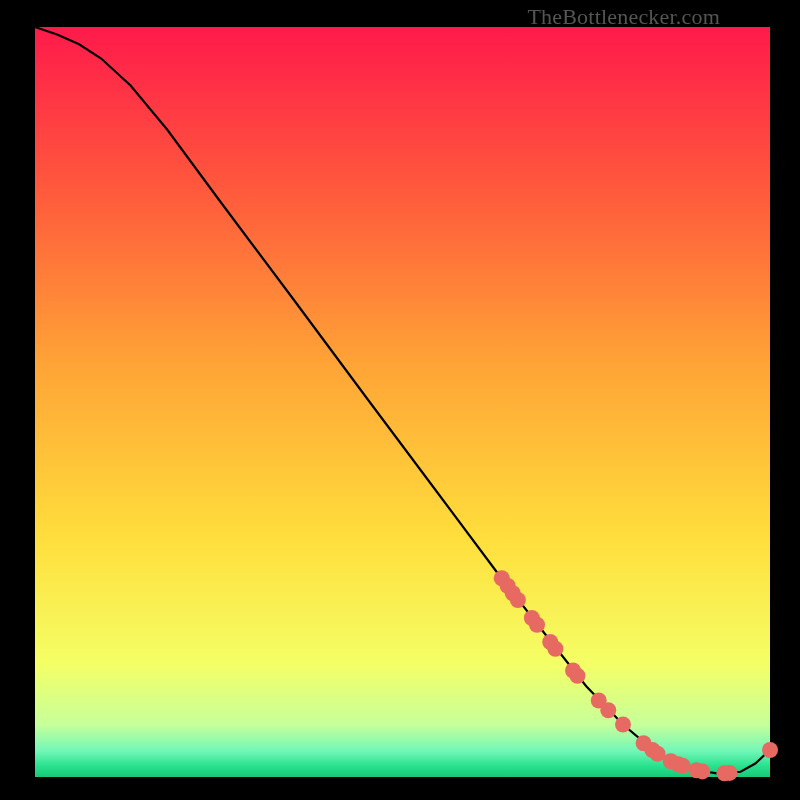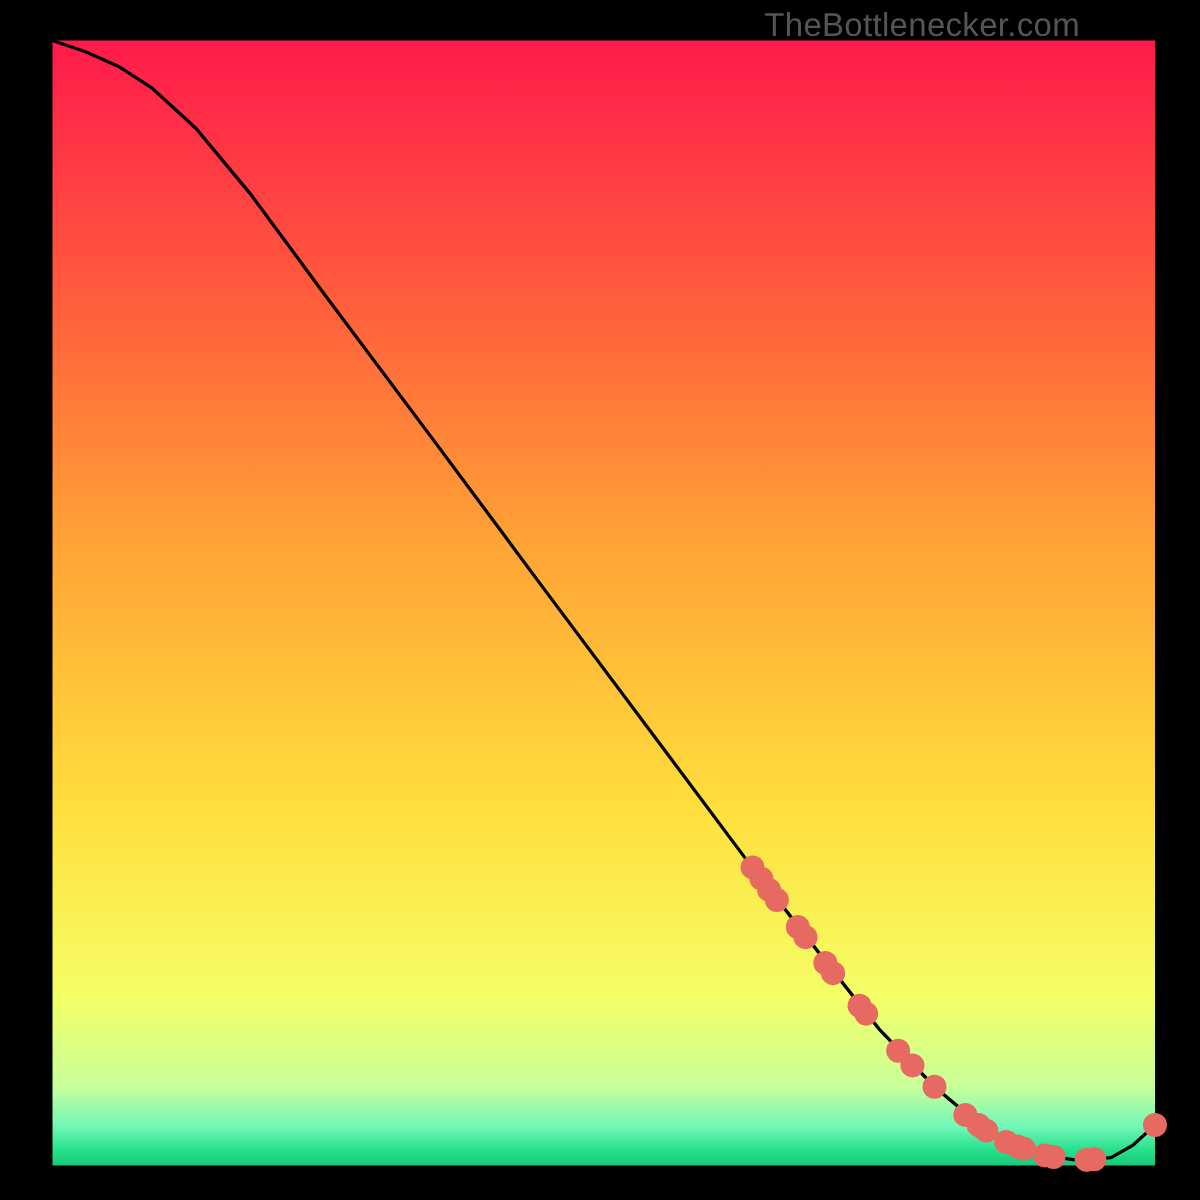--- a/index.html
+++ b/index.html
@@ -8,20 +8,21 @@
     width: 800px;
     height: 800px;
     background: #000;
     overflow: hidden;
     font-family: Arial, Helvetica, sans-serif;
   }
   .wrap {
     position: relative;
     width: 732px;
     height: 800px;
+    font-family: Liberation Serif, serif;
   }
   .watermark {
     position: absolute;
     top: 4px;
     right: 12px;
     color: #555;
     font-size: 22px;
     font-weight: 500;
     letter-spacing: 0.2px;
     z-index: 5;

